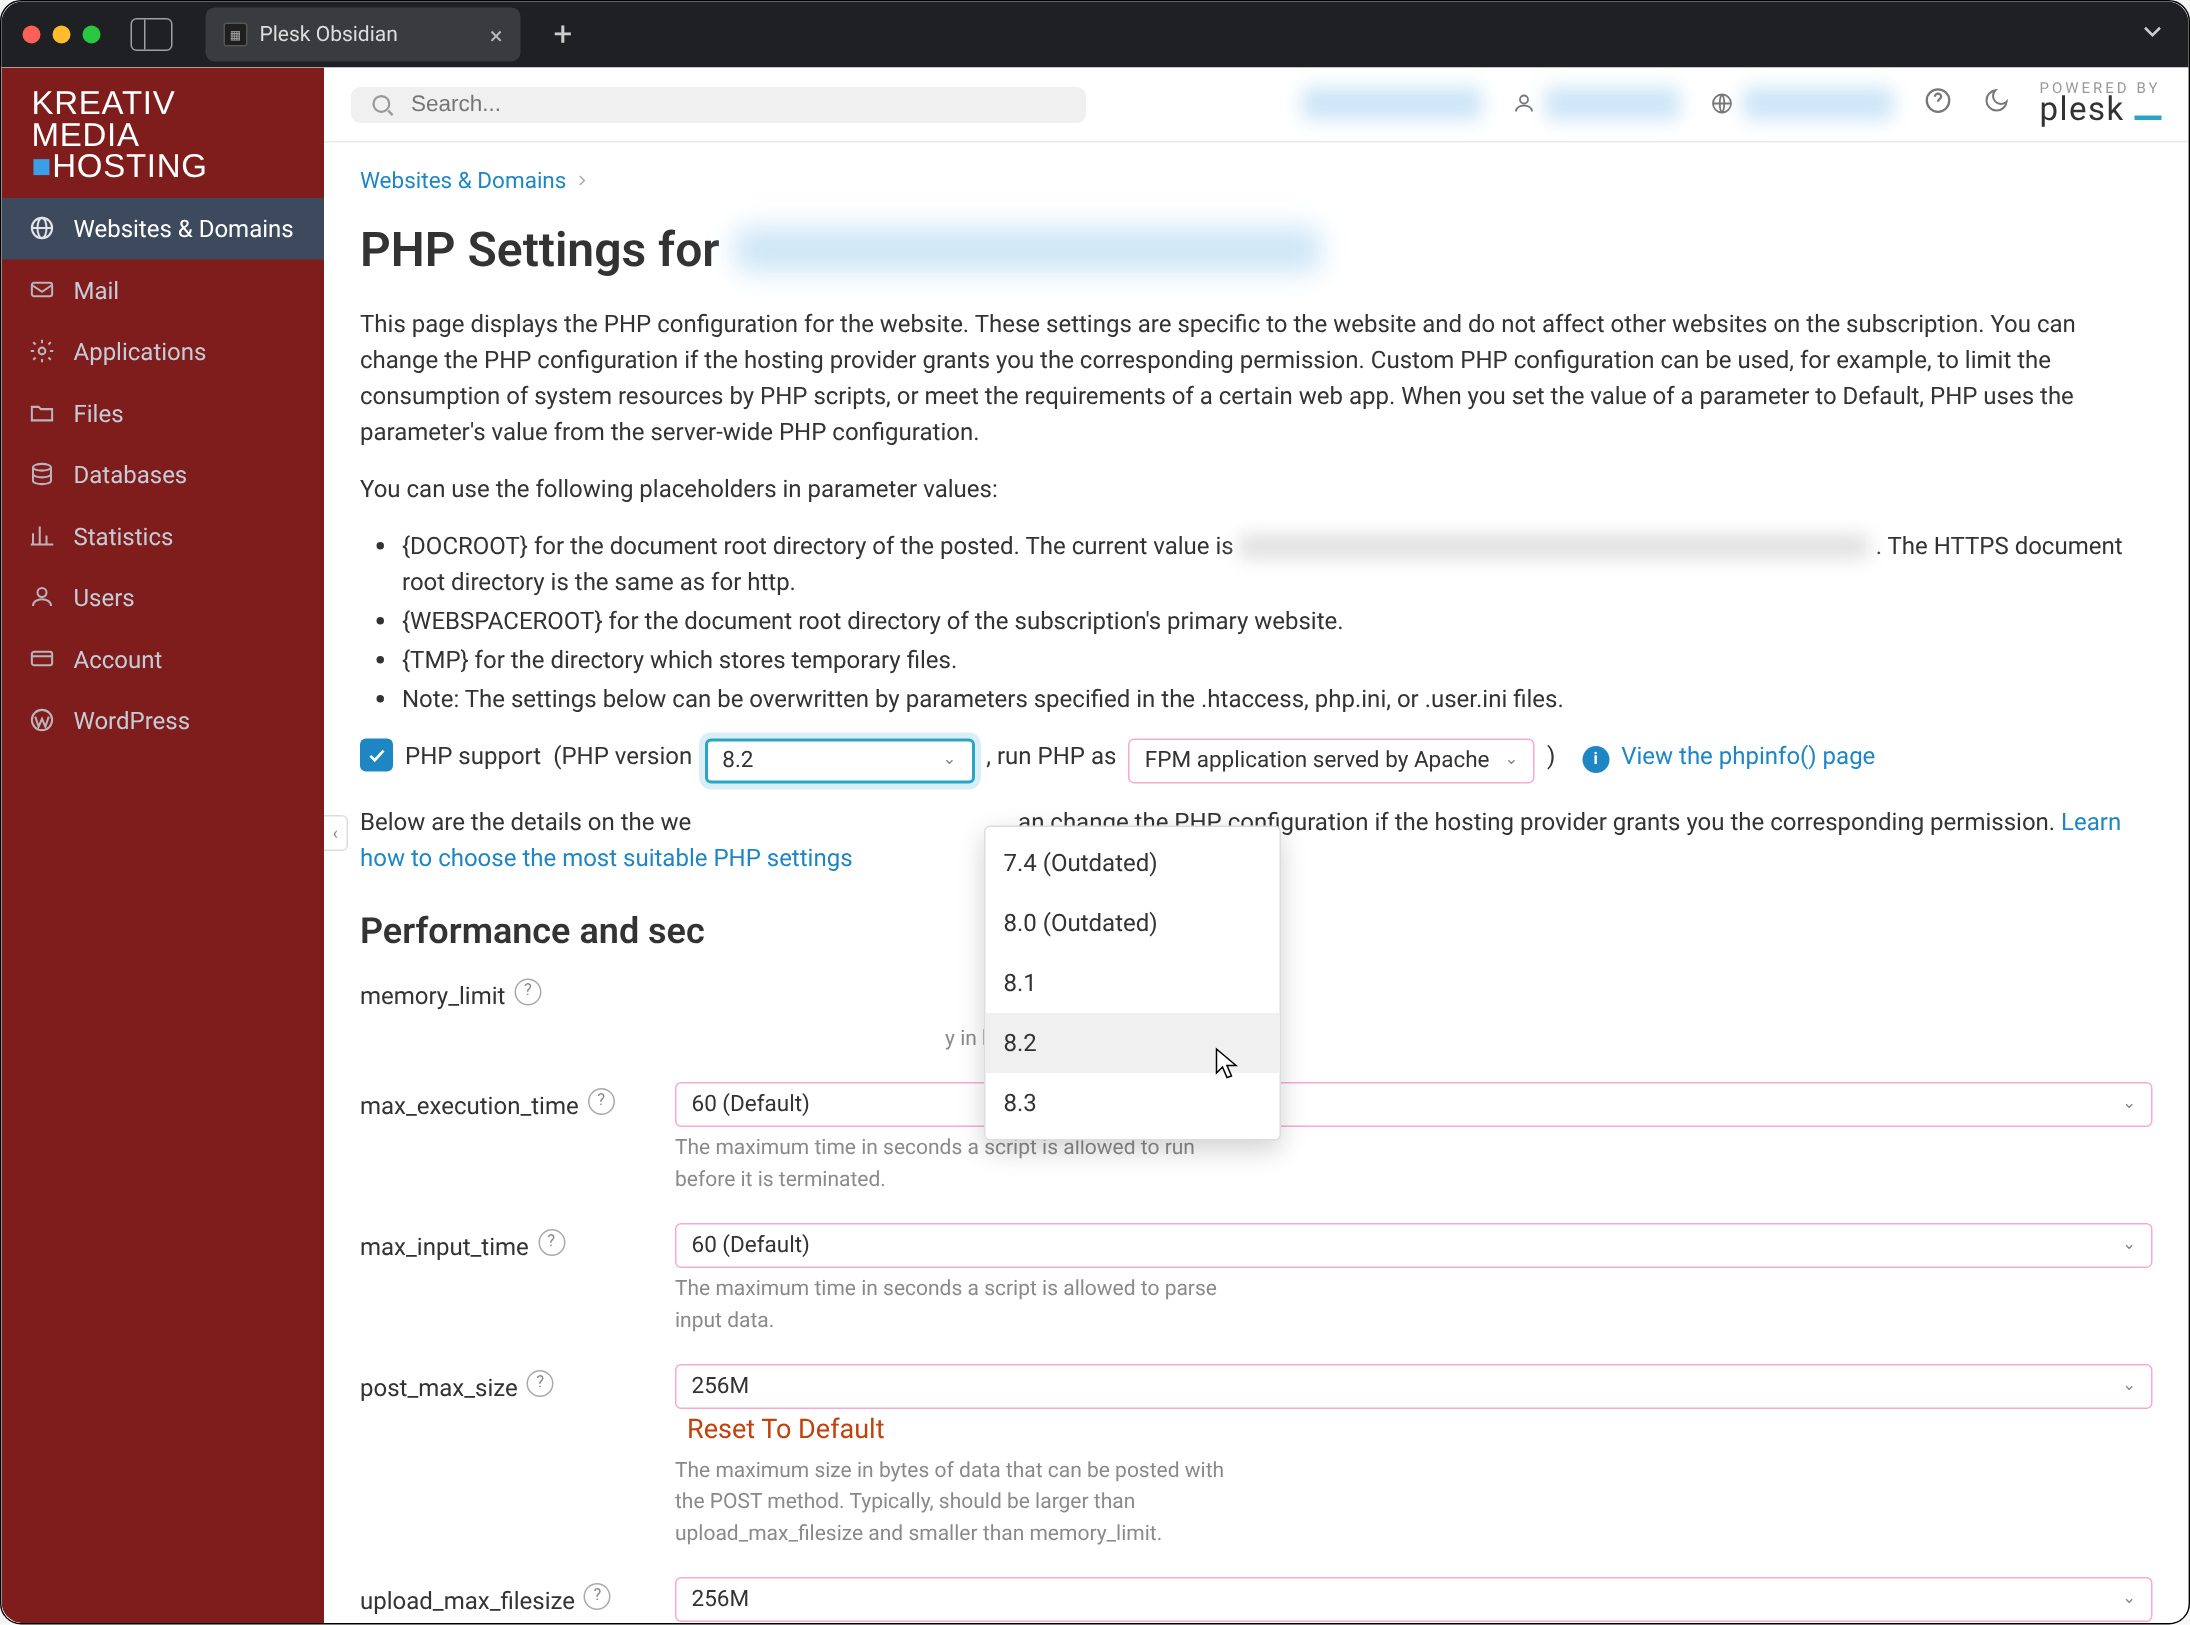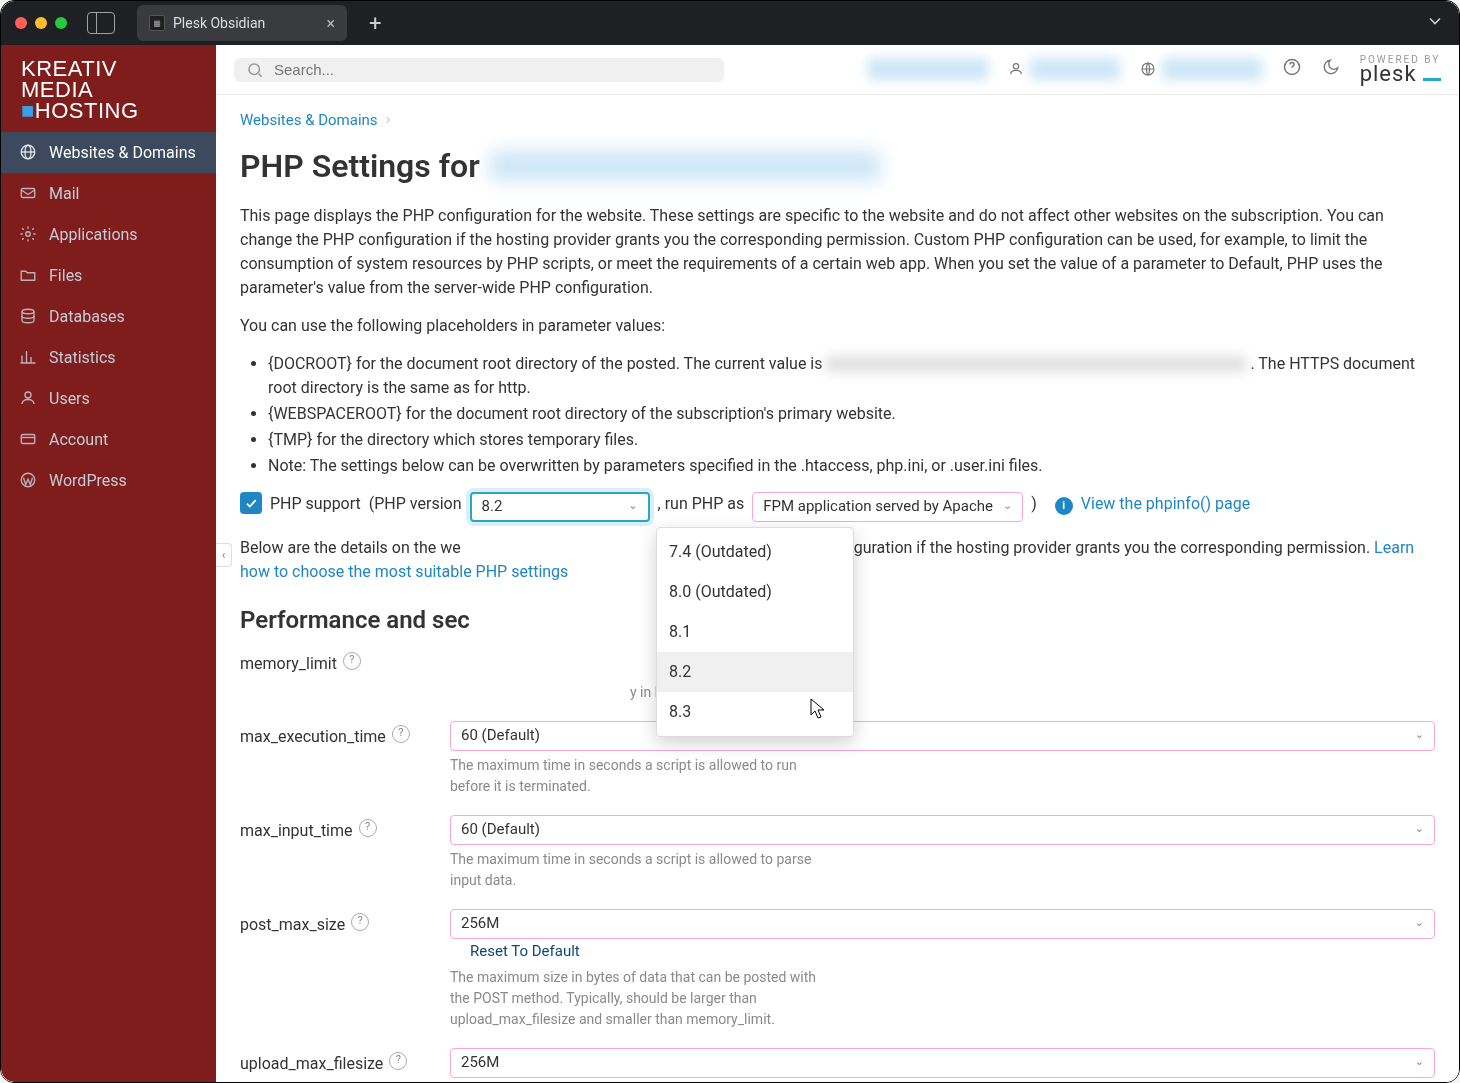--- a/index.html
+++ b/index.html
@@ -87,34 +87,34 @@
   .chk svg{width:14px;height:14px;}
   .select {
     border:1px solid #f9a8d4; border-radius:4px; height:30px; display:flex; align-items:center; padding:0 10px; gap:10px; background:#fff; font-size:15px;
   }
   .select.focused{ border:2px solid #2aa5c7; box-shadow:0 0 0 4px rgba(42,165,199,0.18);}
   .select .caret{ margin-left:auto; color:#888; font-size:11px;}
   .link{ color:#1f86c4; cursor:pointer;}
   .link-icon{display:inline-flex;width:18px;height:18px;border-radius:50%;background:#1f86c4;color:#fff;align-items:center;justify-content:center;font-size:11px;font-weight:700;margin-right:4px;}
 
   .dropdown {
-    position:absolute; left:440px; top:432px; width:198px; background:#fff; border:1px solid #ddd; border-radius:4px;
+    position:absolute; left:440px; top:455px; width:198px; background:#fff; border:1px solid #ddd; border-radius:4px;
     box-shadow:0 6px 18px rgba(0,0,0,0.18); z-index:10; padding:4px 0;
   }
   .dropdown-item { padding:8px 12px; font-size:16px; cursor:pointer;}
   .dropdown-item.selected{ background:#f0f0f0;}
   .cursor { position:absolute; left:592px; top:602px; z-index:11; font-size:18px;}
 
   h2 { font-size:24px; font-weight:600; margin: 18px 0 10px;}
   .setting-row { display:flex; align-items:flex-start; margin:10px 0 18px;}
   .setting-label { width:210px; padding-top:4px; display:flex; align-items:flex-start; gap:6px; font-size:16px;}
   .help-q { width:18px; height:18px; border:1px solid #aaa; border-radius:50%; display:inline-flex; align-items:center; justify-content:center; font-size:11px; color:#888;}
   .setting-control { flex:1;}
   .setting-control .hint { color:#8a8a8a; font-size:14px; margin-top:4px; max-width:380px;}
-  .setting-control .reset { color:#0c4a6e; margin-left:20px; font-size:15px;}
+  .setting-control .reset { color:#c2410c; margin-left:8px; font-size:18px;}
   .select.sm{min-width:94px;}
   .select.md{min-width:108px;}
   .select.ver{min-width:180px;}
   .select.handler{min-width:240px;}
 
   .collapse-btn { position:absolute; left:0; top:448px; width:16px;height:24px; border:1px solid #ddd; border-left:none; background:#fff;color:#888;font-size:12px;display:flex;align-items:center;justify-content:center;border-radius:0 4px 4px 0;}
 </style>
 </head>
 <body>
 

